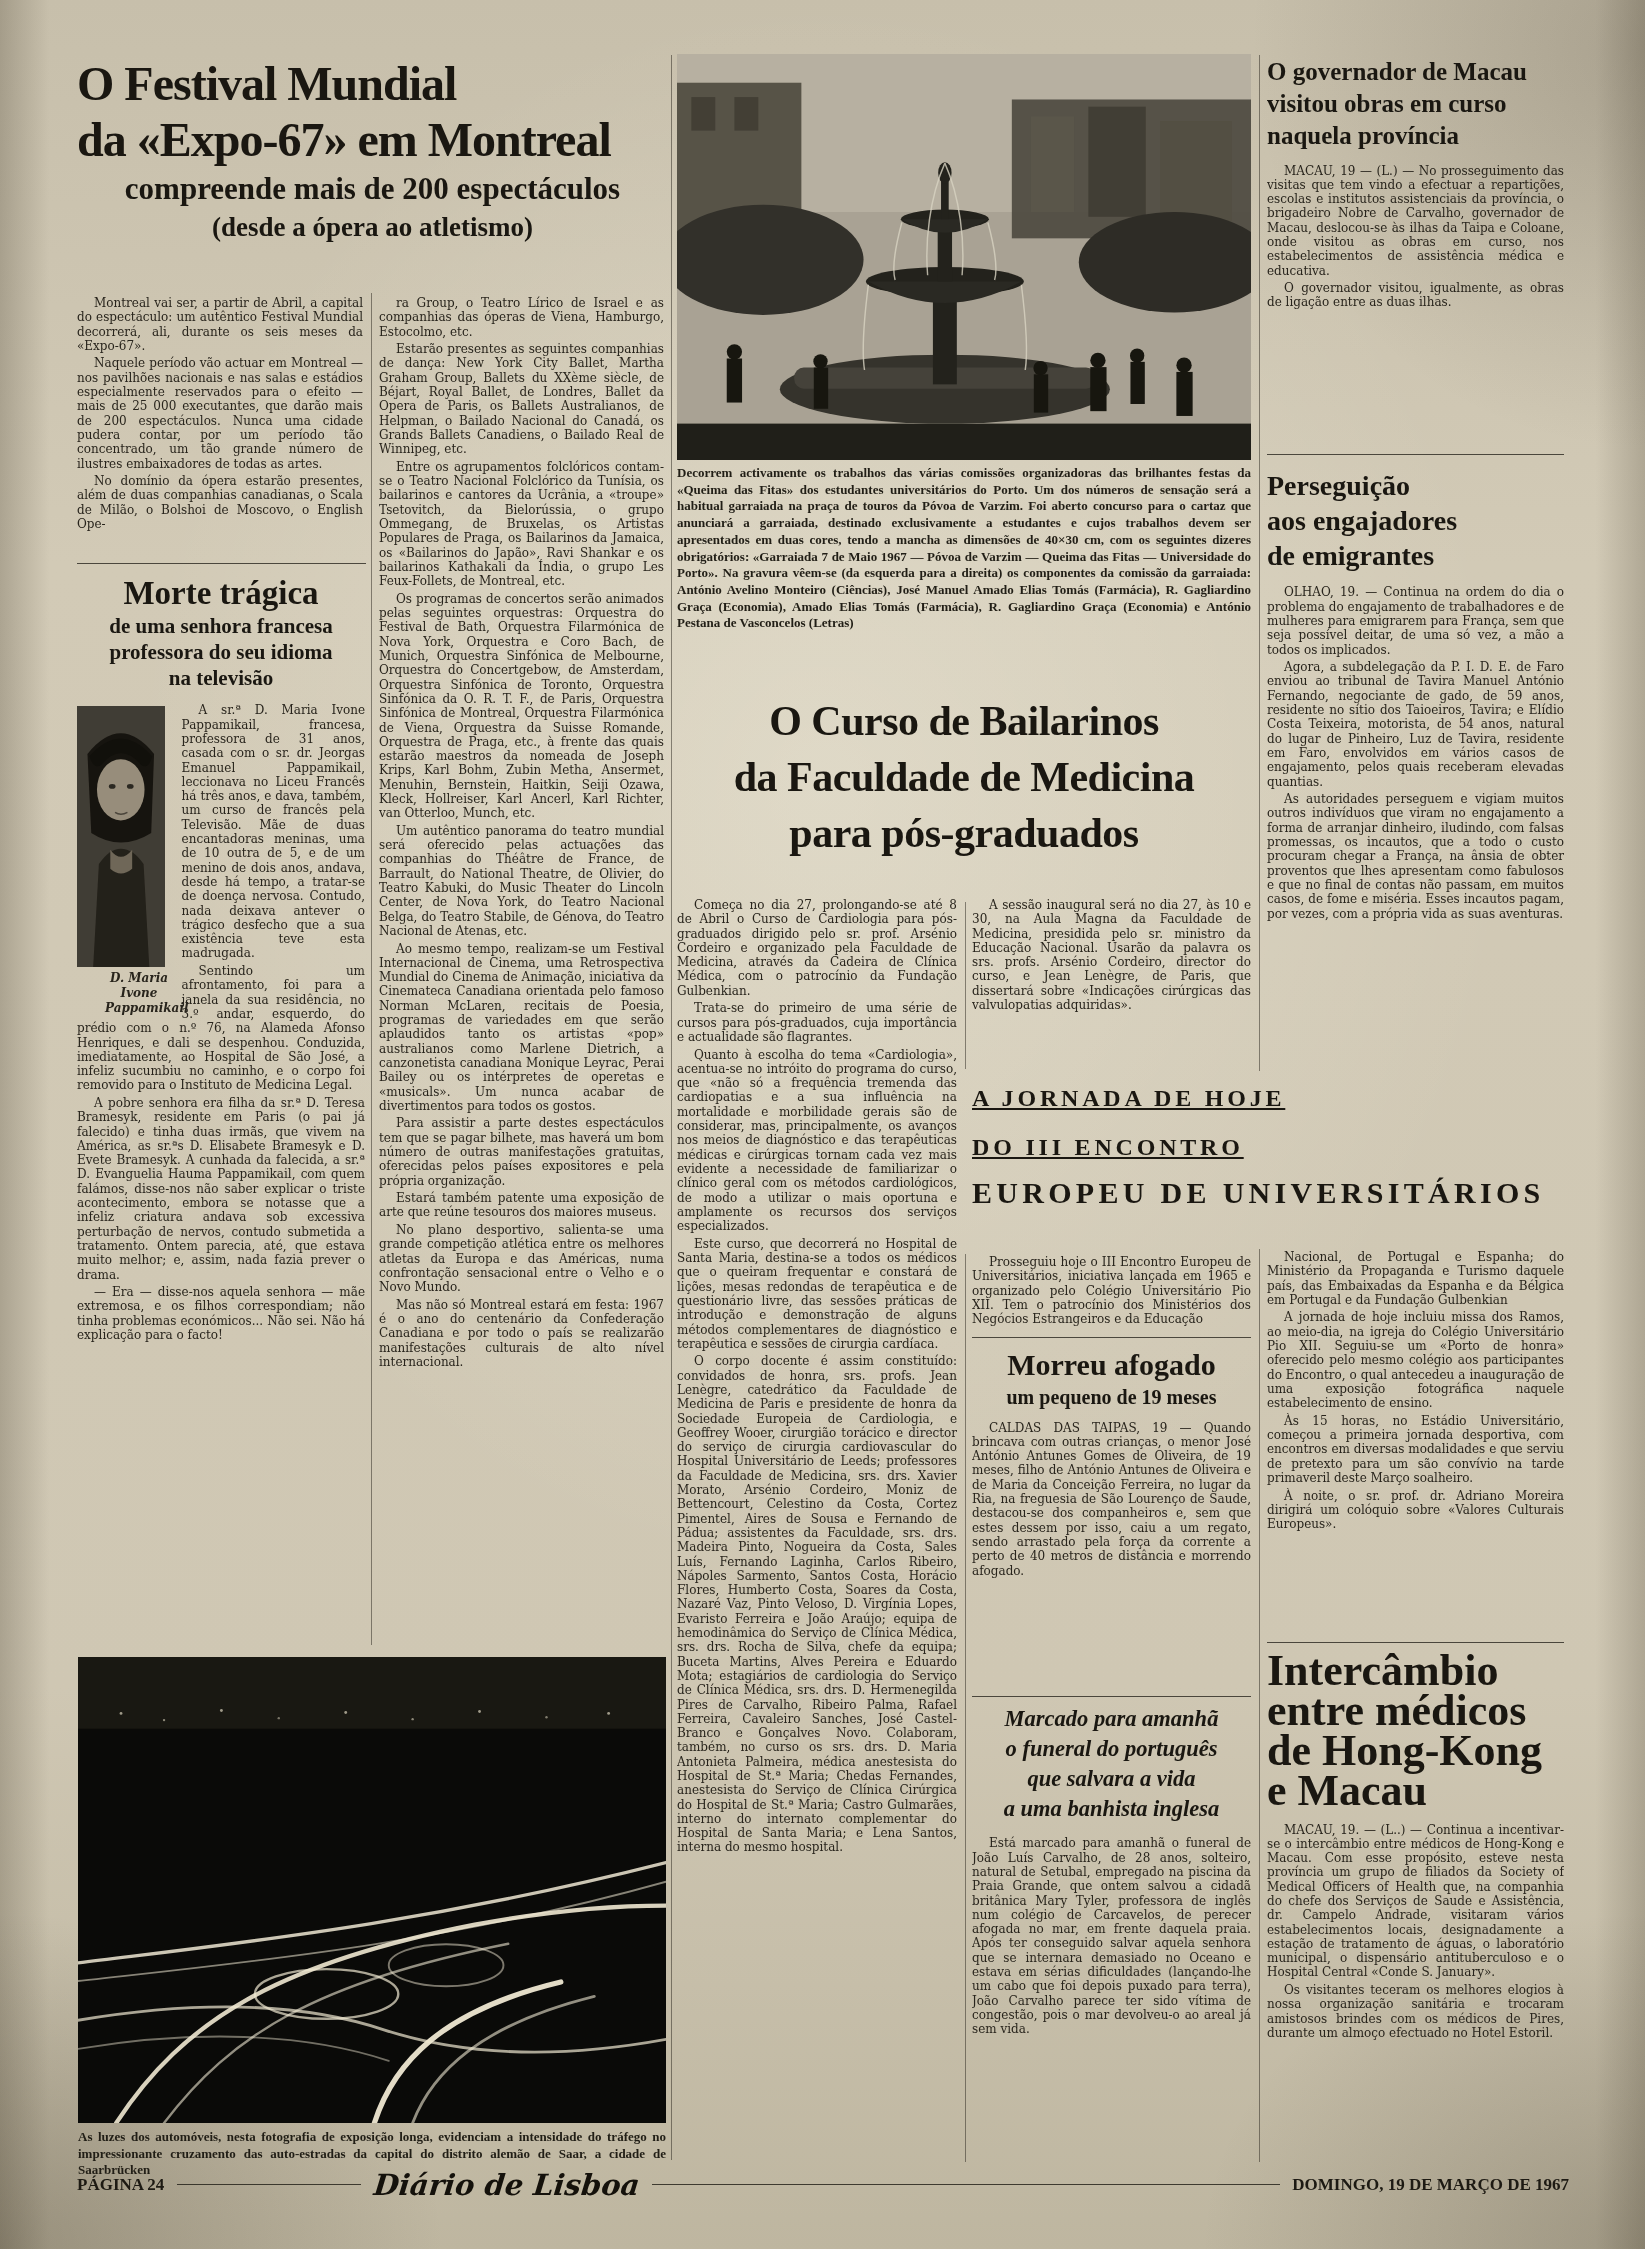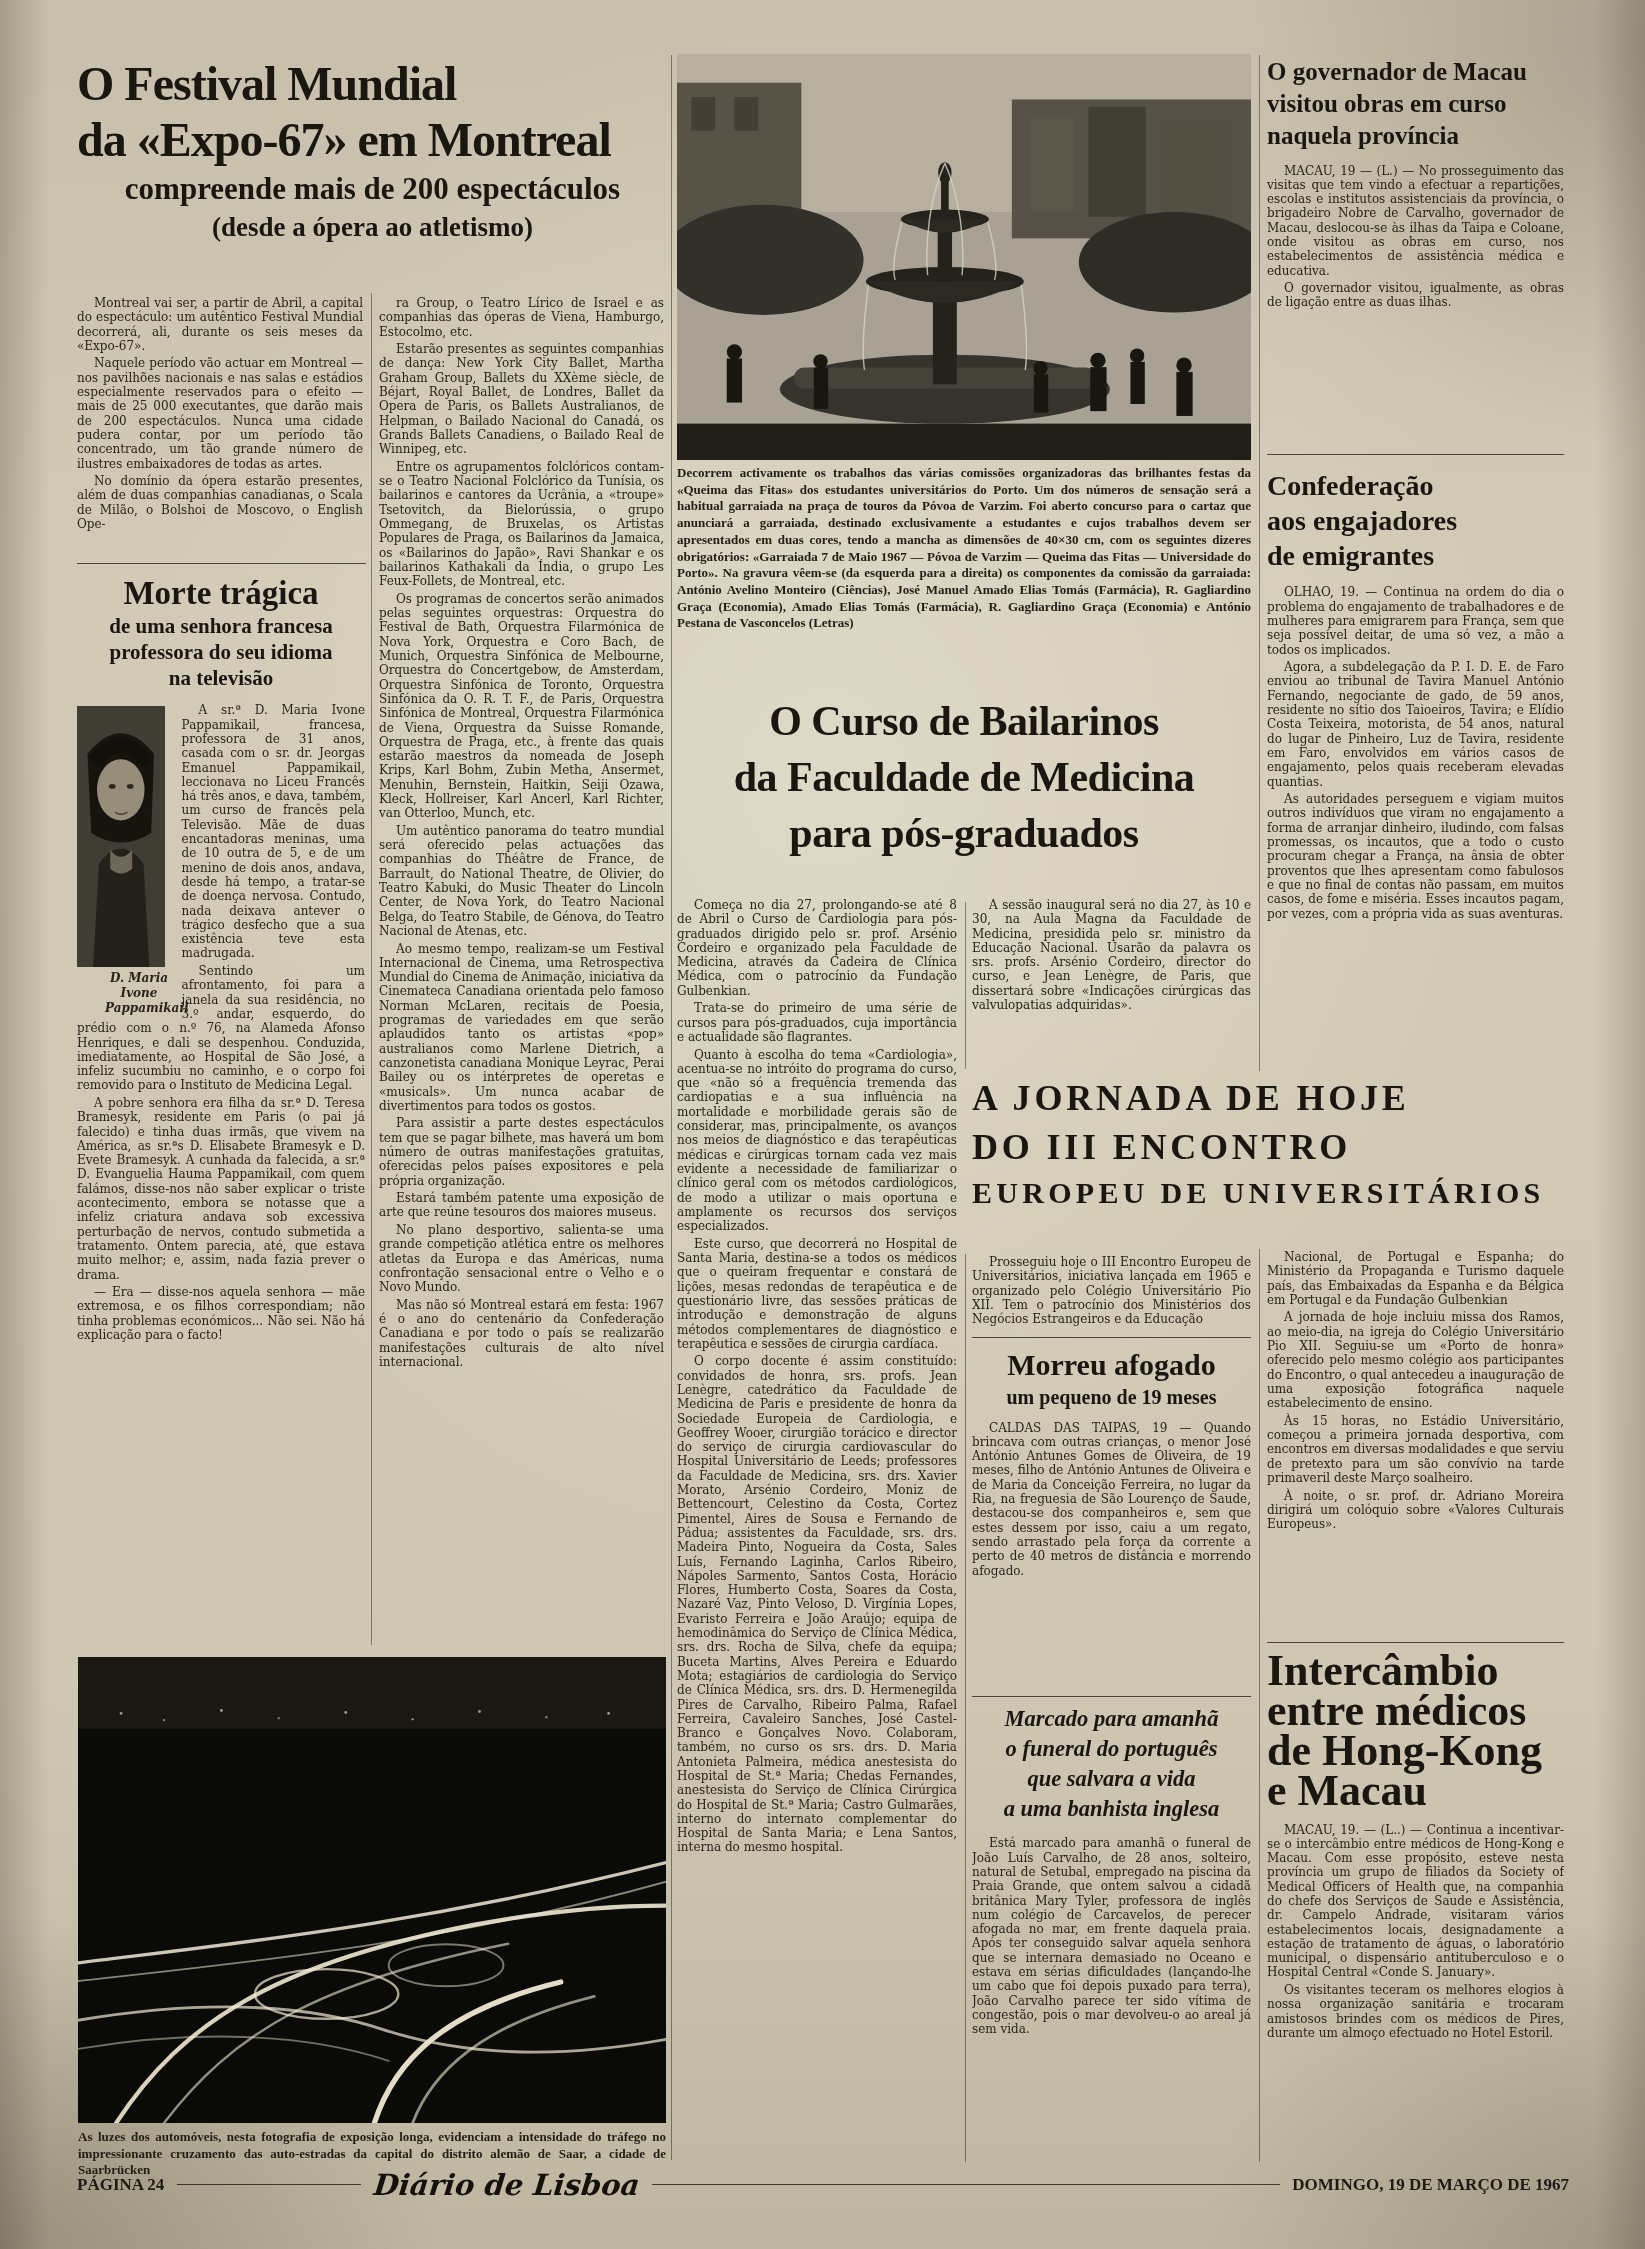--- a/index.html
+++ b/index.html
@@ -30,21 +30,21 @@
 
   .fest-big  { font-size:48px; line-height:56px; letter-spacing:-1px; text-align:left; }
   .fest-sub1 { font-size:31px;  line-height:41px;  text-align:center; }
   .fest-sub2 { font-size:27px;  line-height:36px;  text-align:center; }
 
   .morte-h1 { font-size:33px; line-height:39px; text-align:center; }
   .morte-h2 { font-size:21px; line-height:26px; text-align:center; }
 
   .cardio-h { font-size:42px; line-height:56px; text-align:center; letter-spacing:-0.5px; }
 
-  .jor-h12 { font-size:36px; line-height:49px; letter-spacing:3.8px; }
+  .jor-h12 { font-size:24px; line-height:49px; letter-spacing:3.8px;text-decoration:underline; }
   .jor-h3  { font-size:30px; line-height:42px;  letter-spacing:4.3px; }
 
   .afog-h1 { font-size:30px; line-height:37px; text-align:center; }
   .afog-h2 { font-size:20px; line-height:28px; text-align:center; }
 
   .fun-h { font-size:22.5px; line-height:30px; font-style:italic; text-align:center; }
 
   .mac-h { font-size:25px; line-height:32px; }
   .per-h { font-size:28px; line-height:35px; }
   .int-h { font-size:44px; line-height:40px; }
@@ -276,21 +276,21 @@
     <div class="hl mac-h">O governador de Macau</div>
     <div class="hl mac-h">visitou obras em curso</div>
     <div class="hl mac-h">naquela província</div>
     <div class="body-text clip" style="margin-top:11.5px; height:268px;">
         <p>MACAU, 19 — (L.) — No prosseguimento das visitas que tem vindo a efectuar a repartições, escolas e institutos assistenciais da província, o brigadeiro Nobre de Carvalho, governador de Macau, deslocou-se às ilhas da Taipa e Coloane, onde visitou as obras em curso, nos estabelecimentos de assistência médica e educativa.</p>
         <p>O governador visitou, igualmente, as obras de ligação entre as duas ilhas.</p>
       </div>
   </div>
 
   <div class="abs" style="left:1267px; top:468px; width:297px;">
-    <div class="hl per-h">Confederação</div>
+    <div class="hl per-h">Perseguição</div>
     <div class="hl per-h">aos engajadores</div>
     <div class="hl per-h">de emigrantes</div>
     <div class="body-text clip" style="margin-top:12.4px; height:564px;">
         <p>OLHÃO, 19. — Continua na ordem do dia o problema do engajamento de trabalhadores e de mulheres para emigrarem para França, sem que seja possível deitar, de uma só vez, a mão a todos os implicados.</p>
         <p>Agora, a subdelegação da P. I. D. E. de Faro enviou ao tribunal de Tavira Manuel António Fernando, negociante de gado, de 59 anos, residente no sítio dos Taioeiros, Tavira; e Elídio Costa Teixeira, motorista, de 54 anos, natural do lugar de Pinheiro, Luz de Tavira, residente em Faro, envolvidos em vários casos de engajamento, pelos quais receberam elevadas quantias.</p>
         <p>As autoridades perseguem e vigiam muitos outros indivíduos que viram no engajamento a forma de arranjar dinheiro, iludindo, com falsas promessas, os incautos, que a todo o custo procuram chegar a França, na ânsia de obter proventos que lhes apresentam como fabulosos e que no final de contas não passam, em muitos casos, de fome e miséria. Esses incautos pagam, por vezes, com a própria vida as suas aventuras.</p>
       </div>
   </div>
 
   <div class="abs" style="left:1267px; top:1651px; width:297px;">

